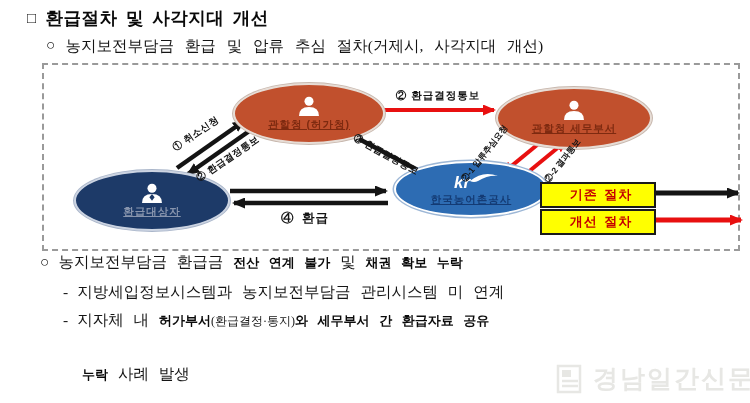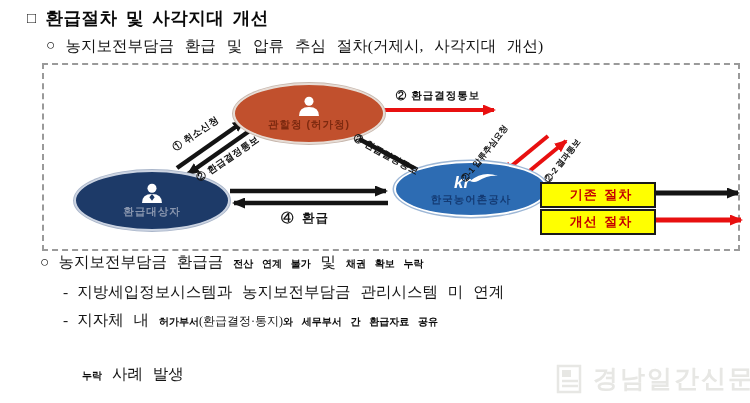--- a/index.html
+++ b/index.html
@@ -17,38 +17,38 @@
   
   .diagram{position:absolute;left:42px;top:63px;width:694px;height:184px;
            border:2px dashed #9a9a9a;background:#fff;}
   .arrows{position:absolute;left:0;top:0;overflow:visible;pointer-events:none;}
   .node{position:absolute;border-radius:50%;display:flex;flex-direction:column;
         align-items:center;justify-content:center;gap:1px;}
   .node.orange{background:var(--orange,#c1502d);border:2.5px solid #e7ddd6;box-shadow:0 0 0 1px #c8b8ae;}
   .node.navy{background:var(--navy,#1d3a68);border:2.5px solid #ccd4e2;box-shadow:0 0 0 1px #aab6ca;}
   .node.blue{background:var(--blue,#2d6cb3);border:2.5px solid #fff;box-shadow:0 0 0 1.5px #9db7d6;}
   .node-label{font-family:"Liberation Sans",sans-serif;font-weight:700;font-size:10.5px;
-              letter-spacing:1px;white-space:nowrap;}
+              letter-spacing:1px;white-space:nowrap;text-decoration:underline;}
   .lab-orange{color:#7e2a10;}
   .lab-navy{color:#8794ad;}
   .lab-blue{color:#143b74;}
   .alabel{position:absolute;white-space:nowrap;font-family:"Liberation Sans",sans-serif;
           font-weight:700;color:#141414;}
   .alabel.diag{font-size:9.5px;letter-spacing:.5px;}
   .alabel.steep{font-size:8.5px;letter-spacing:0;}
   .alabel.horiz{font-size:12.5px;letter-spacing:1px;word-spacing:3px;}
   .alabel.toplab{font-size:10.5px;letter-spacing:1px;}
   .legend-box{position:absolute;width:106px;height:22px;background:var(--yellow,#ffff00);
               border:2px solid #1a1a1a;display:flex;align-items:center;justify-content:center;
               font-family:"Liberation Sans",sans-serif;font-weight:700;font-size:13px;
               letter-spacing:1px;word-spacing:2px;color:#c40000;padding-left:6px;}
 
   
   .para{position:absolute;white-space:nowrap;font-size:15.5px;color:#151515;word-spacing:6px;}
-  .bd{font-family:"Liberation Sans",sans-serif;font-weight:700;font-size:10px;color:#0a0a0a;}
+  .bd{font-family:"Liberation Sans",sans-serif;font-weight:700;font-size:13px;color:#0a0a0a;}
   .sm{font-size:12px;}
   .redtx{color:var(--text-red,#d93025);}
   .bullet-o{margin-right:9px;}
   .dash{margin-right:9px;}
 
   
   .watermark{position:absolute;left:556px;top:362px;display:flex;align-items:center;gap:9px;
              color:var(--watermark-gray,#e7e7e4);}
   .wm-text{font-family:"Liberation Sans",sans-serif;font-weight:700;font-size:25px;
            letter-spacing:2px;white-space:nowrap;}
@@ -92,20 +92,27 @@
     </svg>
 
     <div class="node orange" style="left:189px;top:18px;width:148px;height:57px">
       <svg width="26" height="21" viewBox="0 0 24 20">
         <circle cx="12" cy="5" r="4.3" fill="#fff"></circle>
         <path d="M2.5,19 Q2.5,10.5 12,10.5 Q21.5,10.5 21.5,19 Z" fill="#fff"></path>
       </svg>
       <span class="node-label lab-orange">관할청 (허가청)</span>
     </div>
 
+    <div class="node orange" style="left:452px;top:22px;width:152px;height:58px">
+      <svg width="26" height="21" viewBox="0 0 24 20">
+        <circle cx="12" cy="5" r="4.3" fill="#fff"></circle>
+        <path d="M2.5,19 Q2.5,10.5 12,10.5 Q21.5,10.5 21.5,19 Z" fill="#fff"></path>
+      </svg>
+      <span class="node-label lab-orange">관할청 세무부서</span>
+    </div>
 
     <div class="node navy" style="left:30px;top:105px;width:152px;height:57px">
       <svg width="26" height="21" viewBox="0 0 24 20">
         <circle cx="12" cy="5" r="4.3" fill="#fff"></circle>
         <path d="M2.5,19 Q2.5,10.5 12,10.5 Q21.5,10.5 21.5,19 Z" fill="#fff"></path>
         <path d="M12,10.5 L9.5,13.5 L12,17 L14.5,13.5 Z" fill="#1d3a68"></path>
       </svg>
       <span class="node-label lab-navy">환급대상자</span>
     </div>
 

